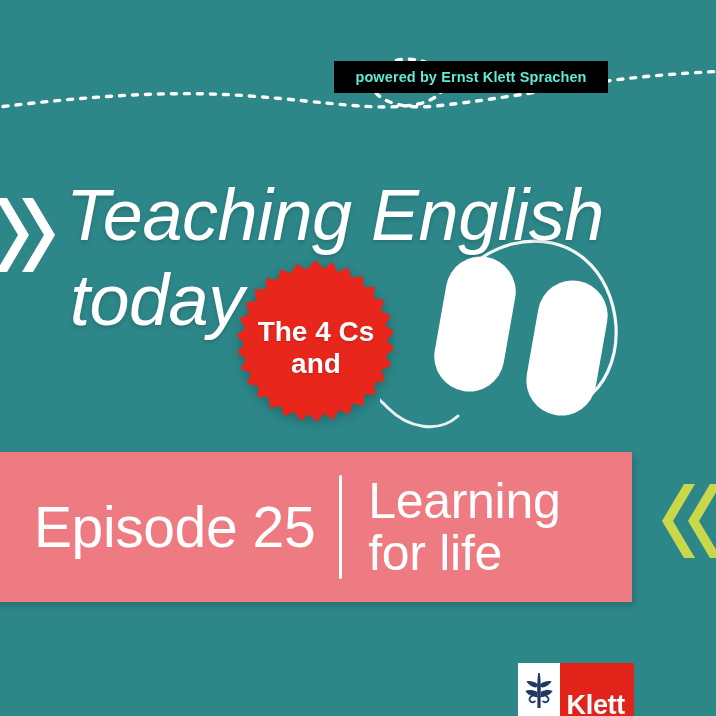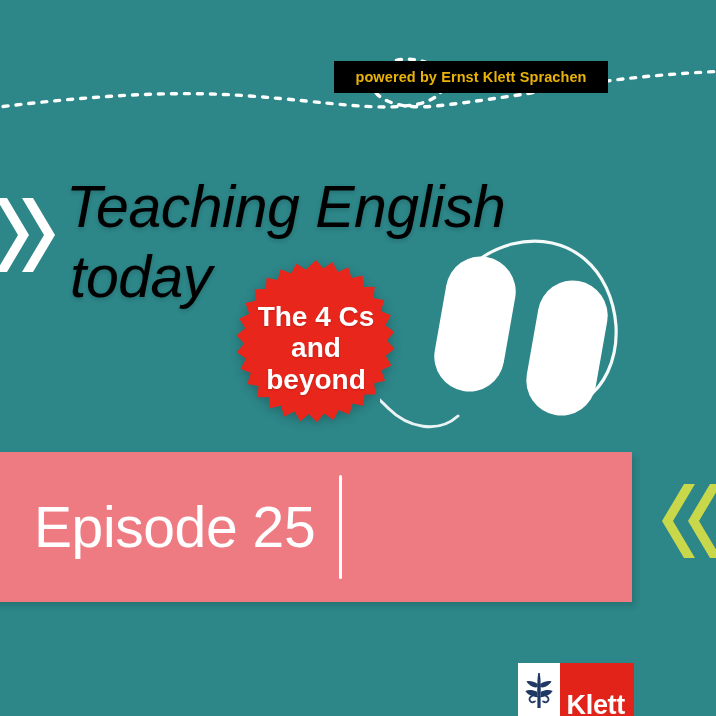--- a/index.html
+++ b/index.html
@@ -35,21 +35,21 @@
     top: 61px;
     width: 274px;
     height: 32px;
     background: #000000;
     z-index: 3;
     display: flex;
     align-items: center;
     justify-content: center;
   }
   .powered-banner .powered-text {
-    color: #eab308;
+    color: #5eead4;
     font-size: 14.5px;
     font-weight: 700;
     letter-spacing: 0.1px;
     white-space: nowrap;
   }
 
   
   .chevron-left-group {
     position: absolute;
     left: -6px;
@@ -68,24 +68,24 @@
     height: 78px;
     z-index: 4;
   }
 
   
   .show-title {
     position: absolute;
     left: 66px;
     top: 173px;
     z-index: 5;
-    color: #000000;
+    color: #ffffff;
     font-style: italic;
     font-weight: 400;
-    font-size: 59px;
+    font-size: 72px;
     line-height: 1.18;
     letter-spacing: -0.5px;
     text-shadow: 0 2px 4px rgba(0,0,0,0.16);
   }
   .show-title .line2 {
     display: block;
     margin-left: 4px;
   }
 
   
@@ -238,27 +238,30 @@
     <span class="line2">today</span>
   </div>
 
   <div class="badge">
     <svg width="180" height="180" viewBox="0 0 180 180">
       <polygon fill="#e8261c" points="90,2 97.4,10.6 106.4,3.9 112,13.9 122.2,9.2 125.6,20.1 136.6,17.6 137.6,28.9 148.8,28.7 147.5,40 158.4,42.2 154.8,52.9 165,57.4 159.3,67.2 168.4,73.9 160.9,82.4 168.5,90.8 159.6,97.7 165.4,107.4 155.3,112.2 159,122.8 148.1,125.2 149.6,136.4 138.4,136.5 137.6,147.8 126.5,145.6 123.3,156.5 112.8,152.1 107.4,162 98.1,155.5 90.9,164.2 83,156.1 74.3,163.3 68.5,153.5 58.4,158.4 54.8,147.7 43.9,150.3 42.7,139 31.5,139.2 32.5,128 21.4,125.9 24.8,115.1 14.5,110.7 20.1,100.8 10.9,94.2 18.2,85.6 10.5,77.3 19.3,70.3 13.3,60.7 23.3,55.7 19.4,45.1 30.3,42.5 28.6,31.3 39.9,31 40.5,19.7 51.6,22.1 54.6,11.2 65.2,15.4 70.4,5.5 79.9,11.8"></polygon>
     </svg>
     <div class="badge-text-wrap">
       <span>The 4 Cs</span>
       <span>and</span>
-      <span>beyond</span>
     </div>
   </div>
 
   <div class="episode-banner">
     <span class="episode-number">Episode 25</span>
     <div class="episode-divider"></div>
+    <div class="episode-subtitle">
+      <span>Learning</span>
+      <span>for life</span>
+    </div>
   </div>
 
   <div class="klett-logo">
     <div class="klett-mark">
       <svg width="40" height="40" viewBox="0 0 40 40">
         <g fill="#1f3864">
           <path d="M19.2 3 C18.2 10, 18 18, 18.4 27 L21.6 27 C22 18, 21.8 10, 20.8 3 Z"></path>
           <path d="M18.6 14 C14.6 11.4, 10.8 10.6, 7.4 11.4 C9.2 14.4, 12.4 16.6, 16.4 17.6 L18.6 17 Z"></path>
           <path d="M21.4 14 C25.4 11.4, 29.2 10.6, 32.6 11.4 C30.8 14.4, 27.6 16.6, 23.6 17.6 L21.4 17 Z"></path>
           <path d="M18.4 22 C14 19.8, 9.6 19.6, 6.4 21 C8.6 24.6, 13 26.8, 18.4 27.2 Z"></path>

